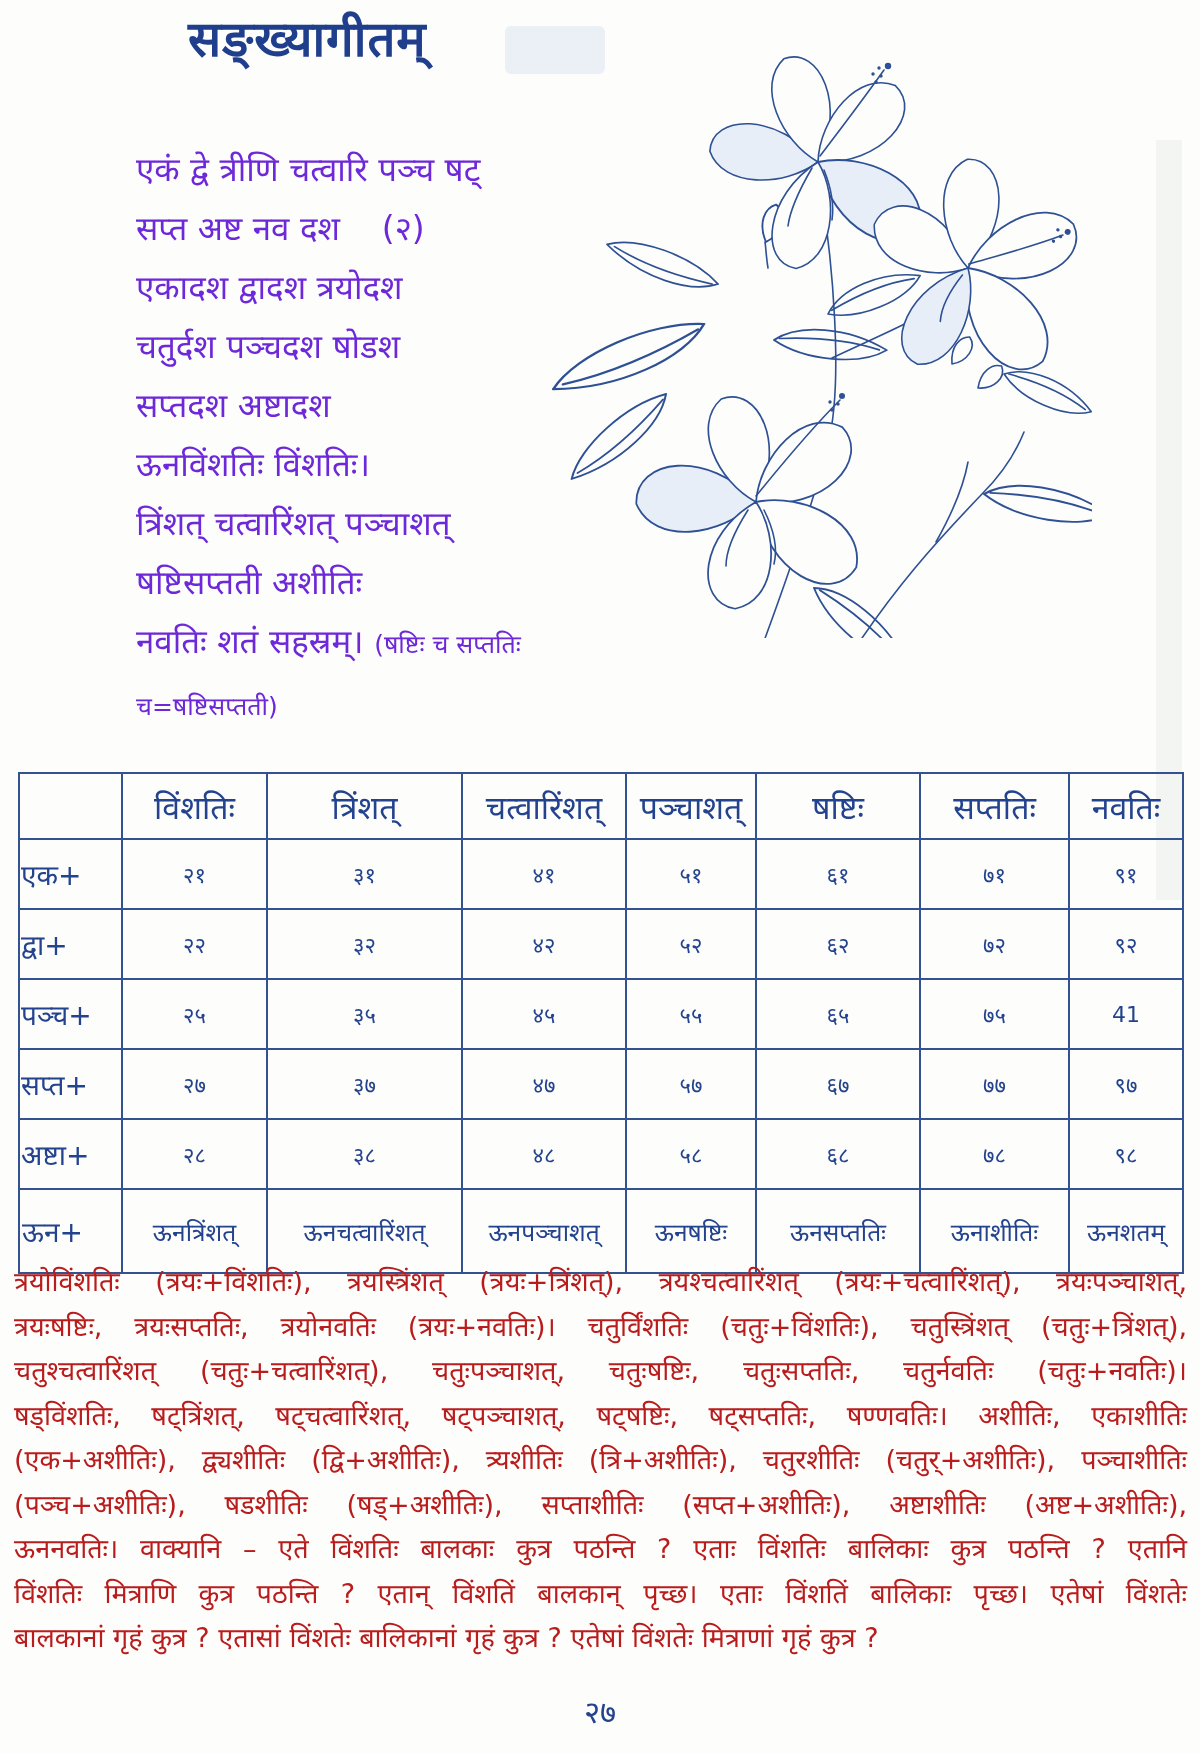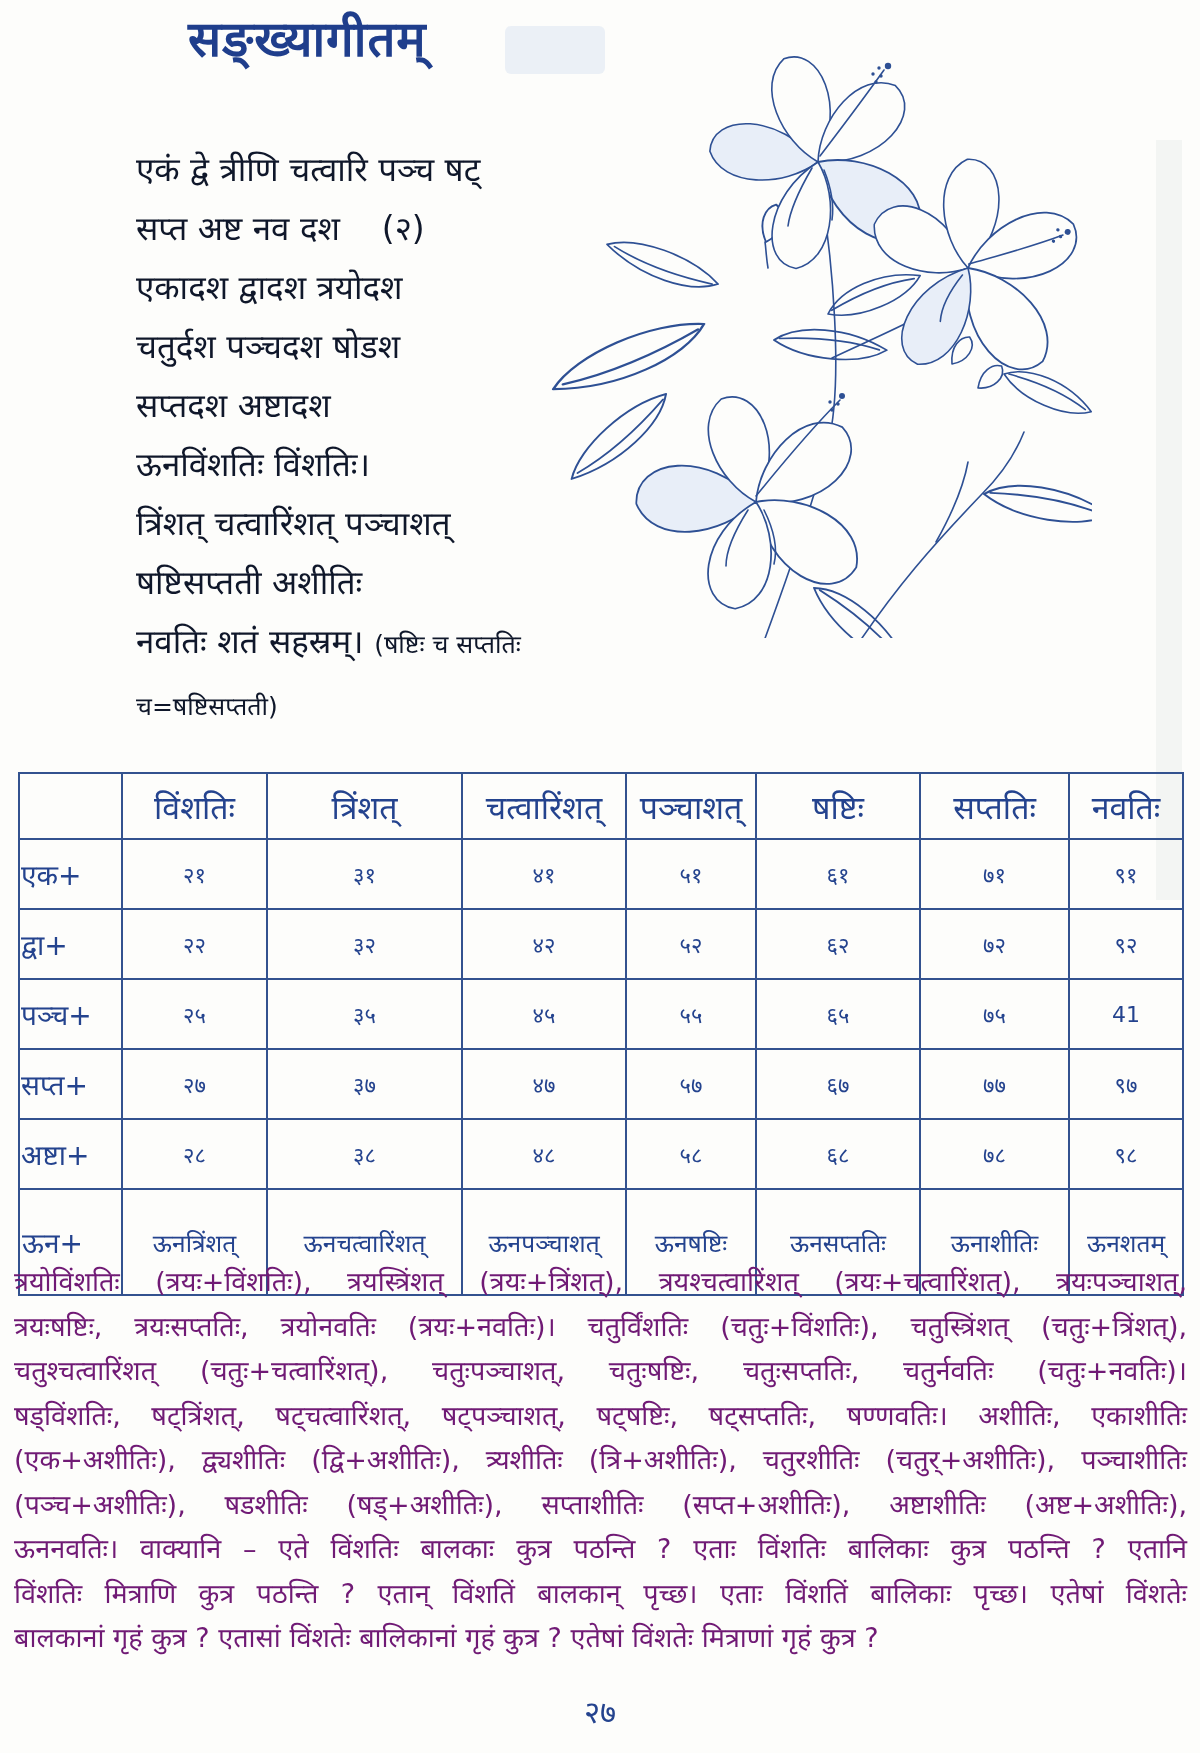--- a/index.html
+++ b/index.html
@@ -19,45 +19,45 @@
   .title-smudge{
     position:absolute;left:505px;top:26px;width:100px;height:48px;
     background:#dde6f2;opacity:.55;border-radius:6px;
   }
   .side-smudge{
     position:absolute;right:18px;top:140px;width:26px;height:760px;
     background:#eef1f0;opacity:.7;
   }
   .verse{
     position:absolute;left:136px;top:140px;width:480px;
-    font-size:33px;line-height:59px;color:#0f172a;
+    font-size:33px;line-height:59px;color:#6d28d9;
   }
   .vline{white-space:pre-wrap;}
   .vnote{font-size:25px;}
   .illustration{
     position:absolute;left:516px;top:22px;width:576px;height:616px;
   }
   .num-table{
     position:absolute;left:18px;top:772px;width:1164px;
     border-collapse:collapse;table-layout:fixed;
     color:#24438e;
   }
   .num-table th,.num-table td{
     border:2.4px solid #33528f;
     text-align:center;vertical-align:middle;
     font-weight:400;overflow:hidden;
   }
   .num-table th{height:62px;font-size:32px;}
   .num-table td{height:66px;font-size:22px;}
   .num-table td.rowlabel{text-align:left;font-size:28px;}
-  .num-table tr.lastrow td{height:72px;font-size:24.5px;padding:16px 2px;}
+  .num-table tr.lastrow td{height:72px;font-size:24.5px;padding:5px 2px;}
   .num-table tr.lastrow td.rowlabel{font-size:28px;}
   .para{
     position:absolute;left:14px;top:1260px;width:1173px;
-    font-size:27px;line-height:44.5px;color:#701a75;
+    font-size:27px;line-height:44.5px;color:#b91c1c;
   }
   .pline{text-align:justify;text-align-last:justify;}
   .pline.last{text-align-last:left;}
   .page-number{
     position:absolute;left:0;top:1690px;width:100%;
     text-align:center;font-size:31px;color:#24438e;
   }
   .art{stroke:#2e5094;stroke-width:1.6;fill:none;stroke-linecap:round;stroke-linejoin:round;}
   .petal{fill:#fdfdfb;}
   .petal.shaded{fill:#e8eef8;}

